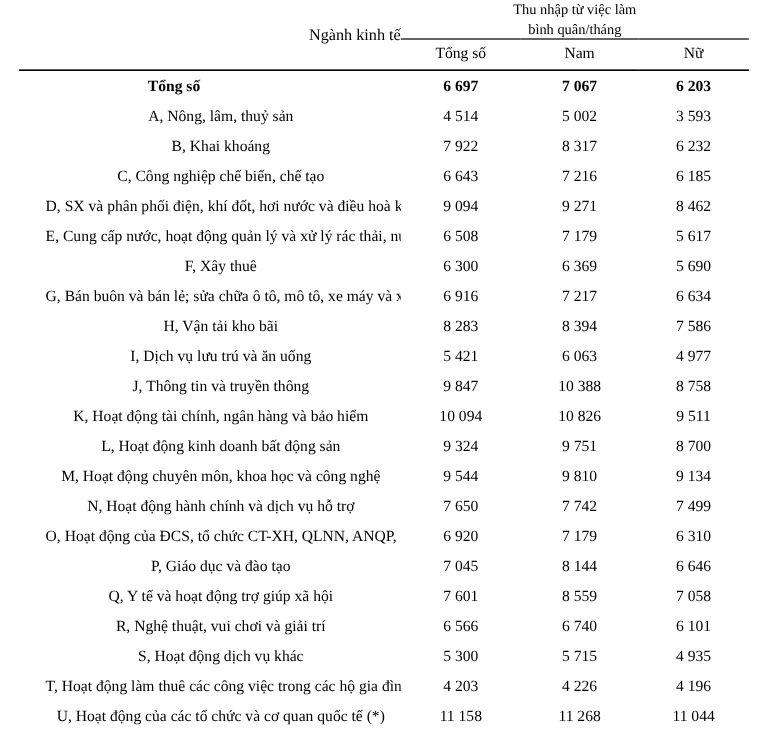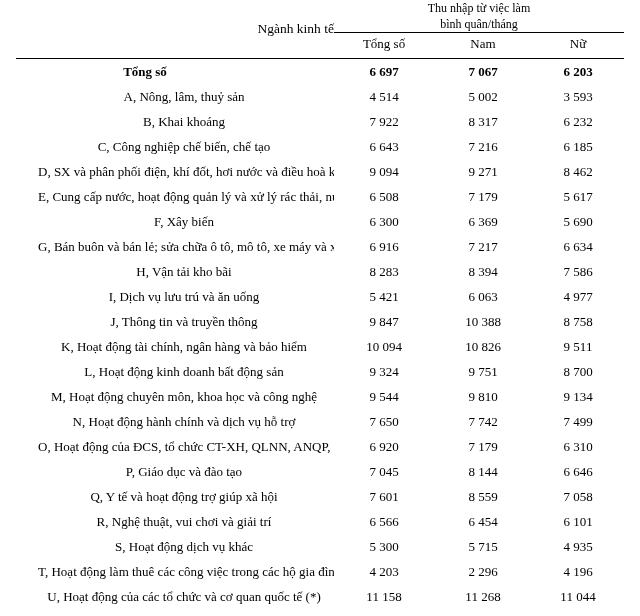--- a/index.html
+++ b/index.html
@@ -137,21 +137,21 @@
           <td class="num">9 271</td>
           <td class="num">8 462</td>
         </tr>
         <tr>
           <td class="name">E, Cung cấp nước, hoạt động quản lý và xử lý rác thải, nước thải</td>
           <td class="num">6 508</td>
           <td class="num">7 179</td>
           <td class="num">5 617</td>
         </tr>
         <tr>
-          <td class="name">F, Xây biến</td>
+          <td class="name">F, Xây thuê</td>
           <td class="num">6 300</td>
           <td class="num">6 369</td>
           <td class="num">5 690</td>
         </tr>
         <tr>
           <td class="name">G, Bán buôn và bán lẻ; sửa chữa ô tô, mô tô, xe máy và xe có động cơ khác</td>
           <td class="num">6 916</td>
           <td class="num">7 217</td>
           <td class="num">6 634</td>
         </tr>
@@ -211,33 +211,33 @@
         </tr>
         <tr>
           <td class="name">Q, Y tế và hoạt động trợ giúp xã hội</td>
           <td class="num">7 601</td>
           <td class="num">8 559</td>
           <td class="num">7 058</td>
         </tr>
         <tr>
           <td class="name">R, Nghệ thuật, vui chơi và giải trí</td>
           <td class="num">6 566</td>
-          <td class="num">6 454</td>
+          <td class="num">6 740</td>
           <td class="num">6 101</td>
         </tr>
         <tr>
           <td class="name">S, Hoạt động dịch vụ khác</td>
           <td class="num">5 300</td>
           <td class="num">5 715</td>
           <td class="num">4 935</td>
         </tr>
         <tr>
           <td class="name">T, Hoạt động làm thuê các công việc trong các hộ gia đình</td>
           <td class="num">4 203</td>
-          <td class="num">2 296</td>
+          <td class="num">4 226</td>
           <td class="num">4 196</td>
         </tr>
         <tr>
           <td class="name">U, Hoạt động của các tổ chức và cơ quan quốc tế (*)</td>
           <td class="num">11 158</td>
           <td class="num">11 268</td>
           <td class="num">11 044</td>
         </tr>
       </tbody>
   </table>

